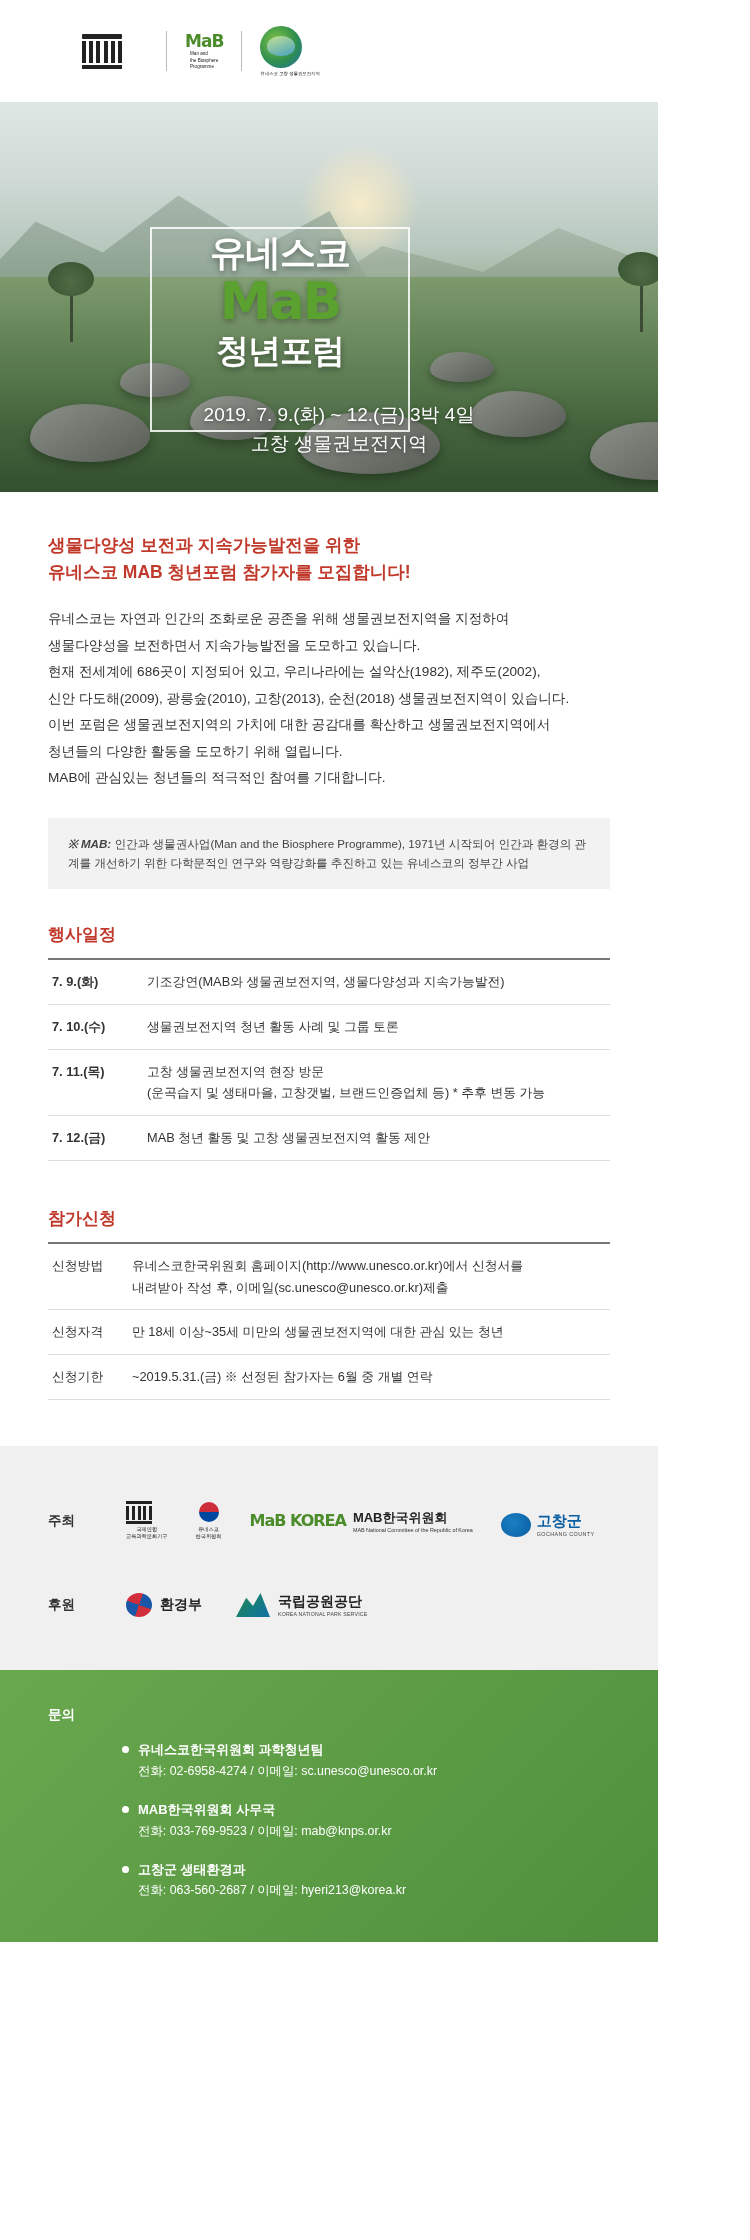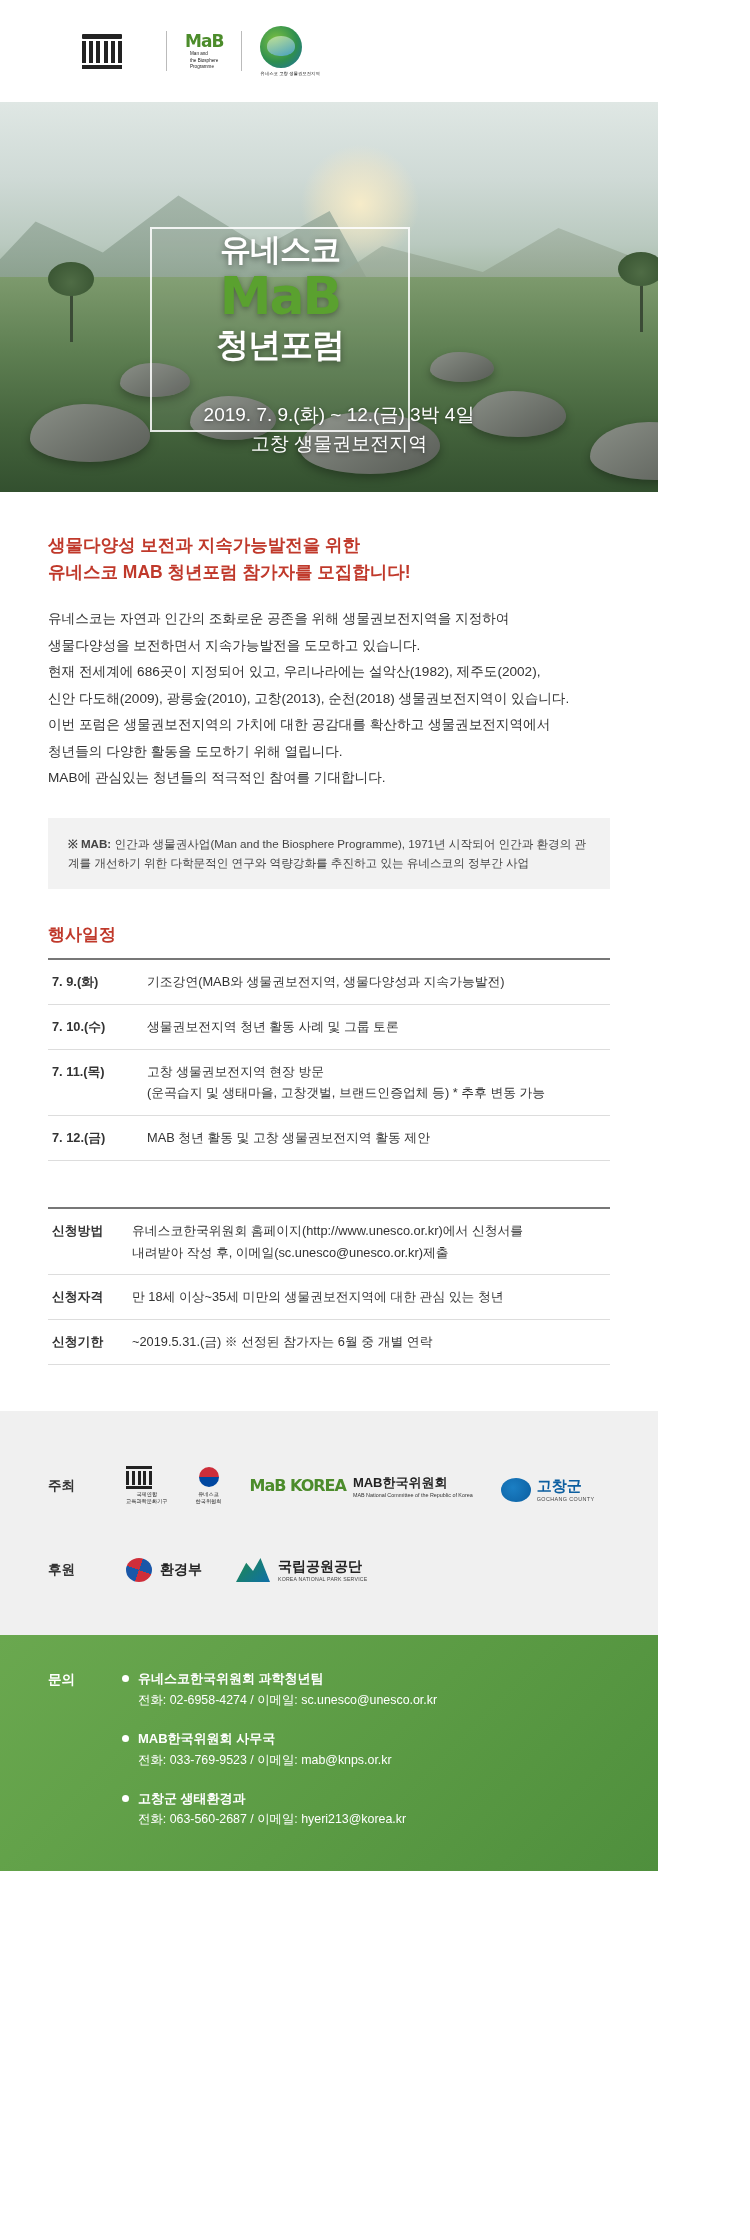--- a/index.html
+++ b/index.html
@@ -97,21 +97,21 @@
   .hero-card {
     position:absolute; left:150px; top:125px; width:260px; height:205px;
     border: 2px solid rgba(255,255,255,.85);
     background: rgba(255,255,255,.06);
   }
   .hero-title {
     position:absolute; left:150px; top:130px; width:260px; text-align:center;
     color:#fff; font-weight:700; letter-spacing:-1px;
     text-shadow: 0 2px 6px rgba(0,0,0,.45);
   }
-  .hero-title .l1 { font-size: 31px; line-height: 1.15; }
+  .hero-title .l1 { font-size: 36px; line-height: 1.15; }
   .hero-title .l2 {
     font-family:"DejaVu Sans", sans-serif; font-size: 52px; font-weight:700;
     color:#5aa12f; line-height:1.1; letter-spacing:-2px;
     text-shadow: 0 2px 6px rgba(0,0,0,.35);
   }
   .hero-title .l3 { font-size: 33px; line-height:1.2; }
   .hero-dates {
     position:absolute; left:10px; top:378px; width:100%; text-align:center; color:#fff;
     font-size: 19px; line-height:1.55; font-weight:400;
     text-shadow: 0 1px 4px rgba(0,0,0,.5);
@@ -122,33 +122,33 @@
   .intro { padding: 40px 48px 0; }
   .intro h2 {
     color:#c0392b; font-size: 17.5px; font-weight:700; line-height:1.55; margin-bottom: 20px;
   }
   .intro p { font-size: 13.6px; line-height: 1.95; color:#333; }
 
   .note {
     margin: 26px 48px 0; background:#f2f2f2; padding: 16px 20px;
     font-size: 11.6px; line-height:1.7; color:#444;
   }
-  .note b { font-weight:700; }
+  .note b { font-weight:700;font-style:italic; }
 
   
   .section { padding: 34px 48px 12px; }
   .section h3 {
     color:#c0392b; font-size: 17px; font-weight:700; margin-bottom: 12px;
   }
   table { width:100%; border-collapse: collapse; }
   table td { font-size: 12.8px; line-height:1.7; padding: 11px 4px; vertical-align: top; color:#333; }
   table tr { border-bottom: 1px solid #ddd; }
   table tr:first-child { border-top: 2px solid #777; margin-top: 28px; }
   td.key { width: 95px; font-weight:700; white-space:nowrap; }
-  td.key2 { width: 80px; font-weight:700; white-space:nowrap; }
+  td.key2 { width: 80px; font-weight:400; white-space:nowrap; }
 
   
   .orgs { padding: 40px 48px 30px; background:#f0f0f0; margin-top: 34px; }
   .org-row { display:flex; align-items:center; gap: 30px; min-height: 70px; }
   .org-label { width: 48px; font-size: 13.5px; font-weight:700; color:#333; }
   .org-items { display:flex; align-items:center; gap: 28px; }
   .org-item { display:flex; align-items:center; gap:7px; }
   .mini-temple { width:26px; height:22px; }
   .mini-temple .r{width:26px;height:3px;background:#222;}
   .mini-temple .c{display:flex;justify-content:space-between;margin-top:2px;}
@@ -180,21 +180,21 @@
     clip-path: polygon(0 100%, 30% 20%, 50% 55%, 72% 0, 100% 100%);}
   .knps .ktxt{font-size:14px;font-weight:700;color:#222;}
   .knps .ktxt small{display:block;font-size:5.2px;font-weight:400;color:#444;letter-spacing:.2px;}
 
   
   .footer {
     background: linear-gradient(135deg,#6aa84f 0%, #5b9b44 55%, #4f8f3d 100%);
     color:#fff; padding: 34px 48px 40px; display:flex; gap: 34px;
   }
   .footer .flabel { font-size: 13.5px; font-weight:700; width: 40px; padding-top:2px; }
-  .footer .fitems { display:flex; flex-direction:column; gap: 18px; }
+  .footer .fitems { display:flex; flex-direction:column; gap: 18px; margin-top: 36px; }
   .fitem { position:relative; padding-left: 16px; }
   .fitem::before{
     content:""; position:absolute; left:0; top:6px; width:7px;height:7px;border-radius:50%;
     background:#fff;
   }
   .fitem .fname { font-size: 13px; font-weight:700; line-height:1.6; }
   .fitem .fcontact { font-size: 12.4px; line-height:1.7; }
 </style>
 </head>
 <body>
@@ -303,20 +303,21 @@
         </tr>
         <tr>
           <td class="key">7. 12.(금)</td>
           <td style="white-space:pre-line">MAB 청년 활동 및 고창 생물권보전지역 활동 제안</td>
         </tr>
       </tbody>
     </table>
   </div>
 
   <div class="section">
+    <h3>참가신청</h3>
     <table>
       <tbody>
         <tr>
           <td class="key2">신청방법</td>
           <td style="white-space:pre-line">유네스코한국위원회 홈페이지(http://www.unesco.or.kr)에서 신청서를
 내려받아 작성 후, 이메일(sc.unesco@unesco.or.kr)제출</td>
         </tr>
         <tr>
           <td class="key2">신청자격</td>
           <td style="white-space:pre-line">만 18세 이상~35세 미만의 생물권보전지역에 대한 관심 있는 청년</td>

